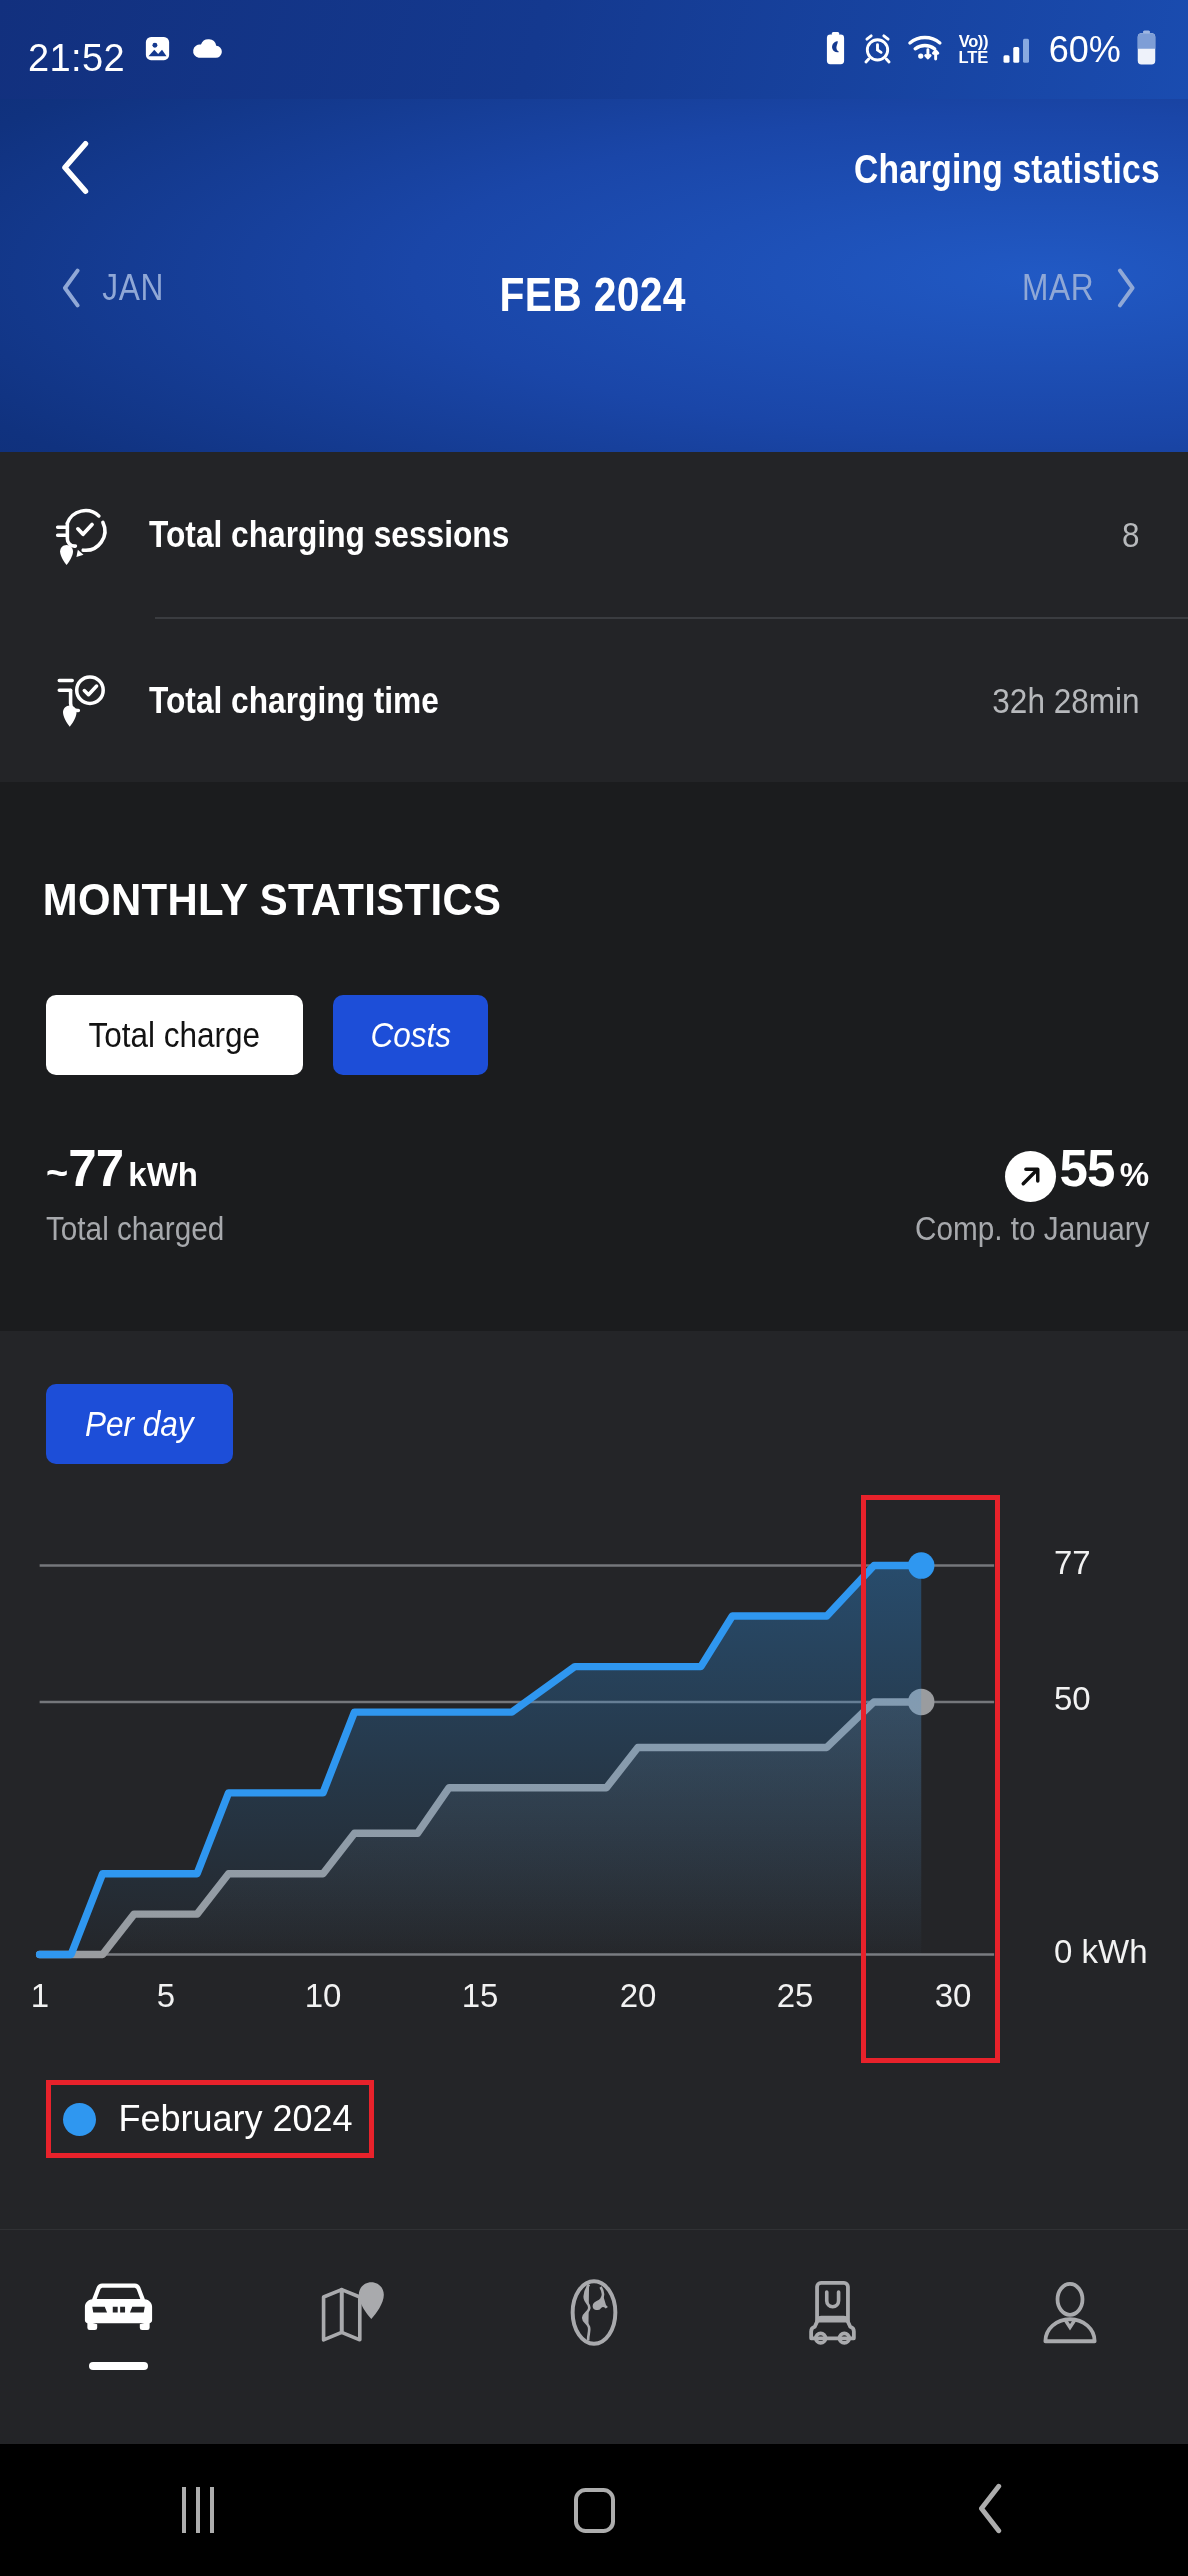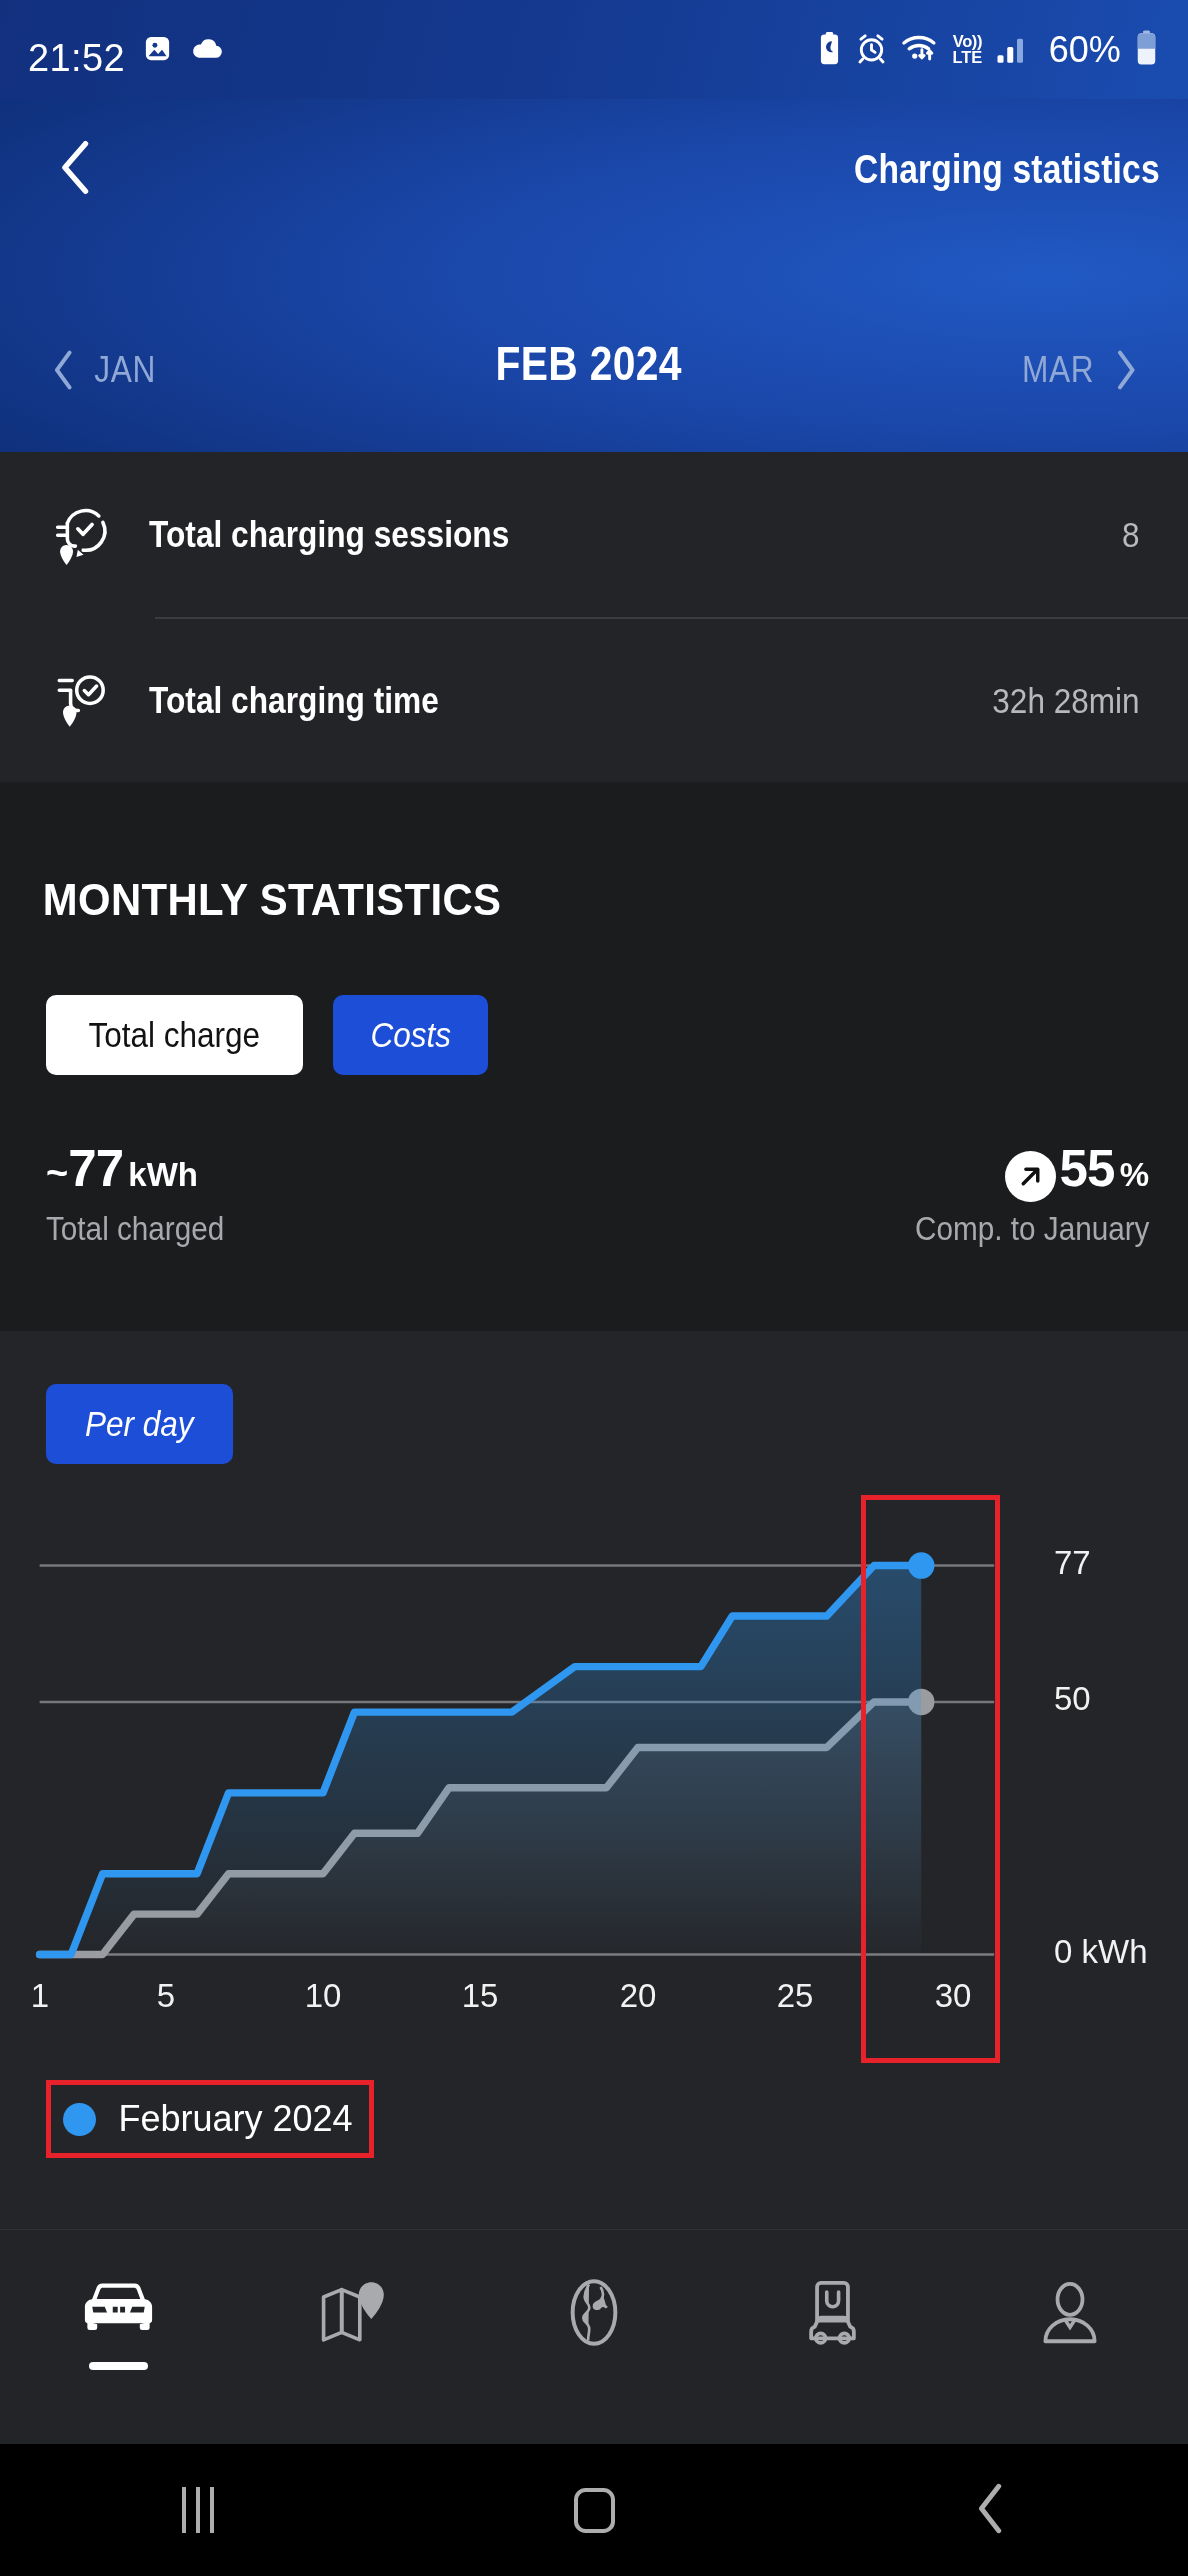--- a/index.html
+++ b/index.html
@@ -12,39 +12,39 @@
   .statusbar{
     position:absolute; left:0; top:0; width:1189px; height:99px;
     background:linear-gradient(105deg,#12307e 0%,#14398f 45%,#1a4cb0 100%);
     display:flex; align-items:center; justify-content:space-between;
     padding:0 30px 0 28px; color:#fff;
   }
   .sb-left{ display:flex; align-items:center; gap:16.5px; }
   .sb-time{ font-size:38px; font-weight:400; letter-spacing:0.4px;
             font-family:"Liberation Sans", sans-serif;margin-top:18px; }
   .sb-right{ display:flex; align-items:center; gap:13.2px; }
-  .sb-pct{ font-size:36px; font-weight:400; margin-left:7px; }
+  .sb-pct{ font-size:36px; font-weight:400; margin-left:1px; }
   .volte{ display:flex; flex-direction:column; align-items:center; line-height:.92;
           font-size:16.5px; font-weight:700; }
   .volte span:first-child{ letter-spacing:-0.4px; }
 
   
   .header{
     position:absolute; left:0; top:99px; width:1189px; height:353px;
     background:
       radial-gradient(140% 120% at 88% 50%, #2159c4 0%, #1a46a8 38%, #10327f 72%, #0d2a6e 100%);
   }
   .titlebar{ position:relative; height:140px; display:flex; align-items:center; justify-content:flex-end; }
   .back-chevron{ position:absolute; left:58px; top:50%; transform:translateY(-50%); }
   .page-title{ color:#fff; font-size:40px; font-weight:700; letter-spacing:0.2px;
                font-family:"Liberation Sans Narrow","Liberation Sans",sans-serif;
                transform:scaleX(.84); transform-origin:center; }
 
-  .monthbar{ display:flex; align-items:flex-end; justify-content:space-between;
-             padding:0 53px; height:124px; margin-top:28px; }
+  .monthbar{ display:flex; align-items:flex-start; justify-content:space-between;
+             padding:0 53px; height:124px; margin-top:28px;margin-left:8px; }
   .month-side{ display:flex; align-items:center; gap:15px; color:#90a8d6; font-size:36px;
                font-weight:400; letter-spacing:0.8px;
                font-family:"Liberation Sans Narrow","Liberation Sans",sans-serif; }
   .month-side span.lbl{ transform:scaleX(.88); transform-origin:center; display:inline-block;}
   .month-current{ color:#fff; font-size:48px; font-weight:700; letter-spacing:0.4px;
                   font-family:"Liberation Sans Narrow","Liberation Sans",sans-serif;
                   transform:scaleX(.85); transform-origin:center; }
 
   
   .summary{ position:absolute; left:0; top:452px; width:1189px; height:330px; background:#232427; }

